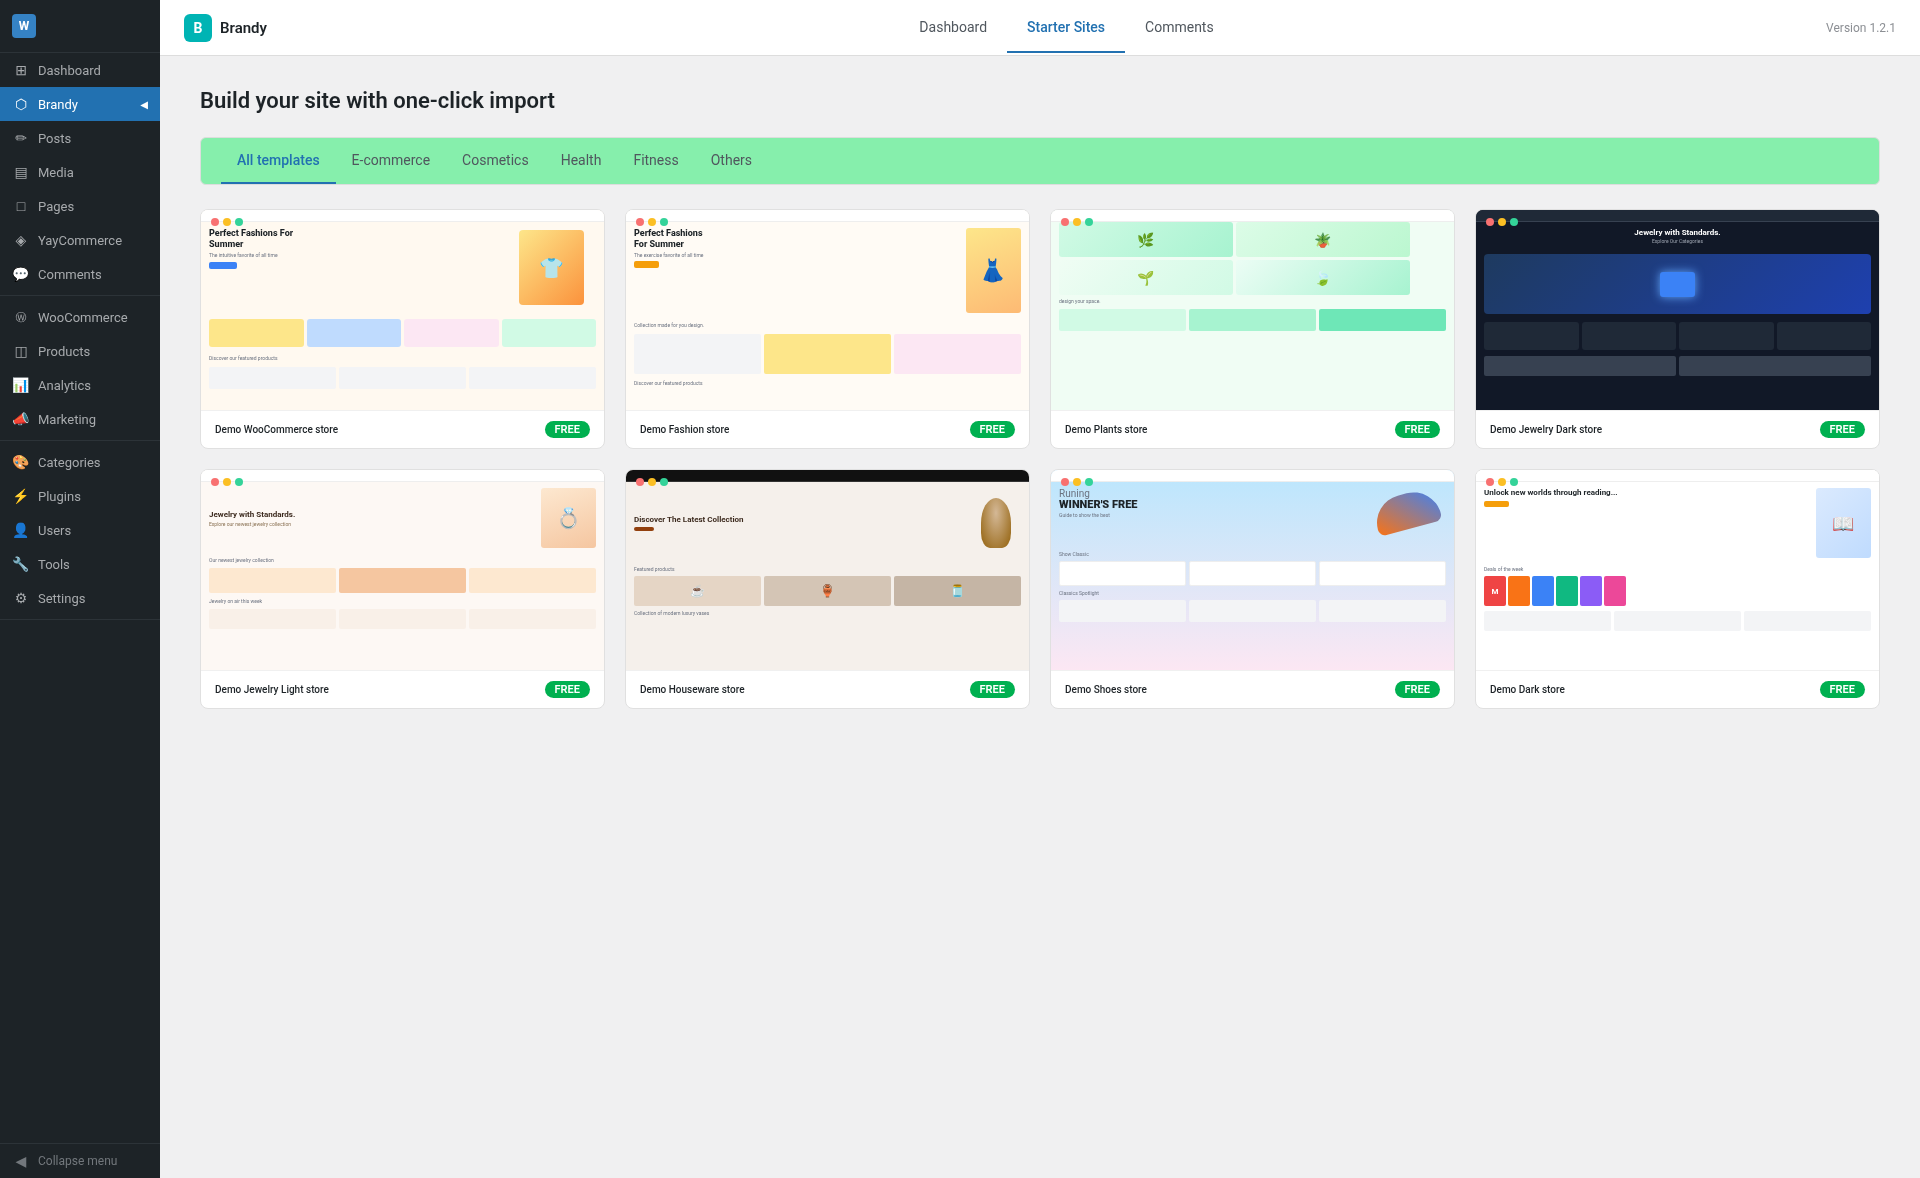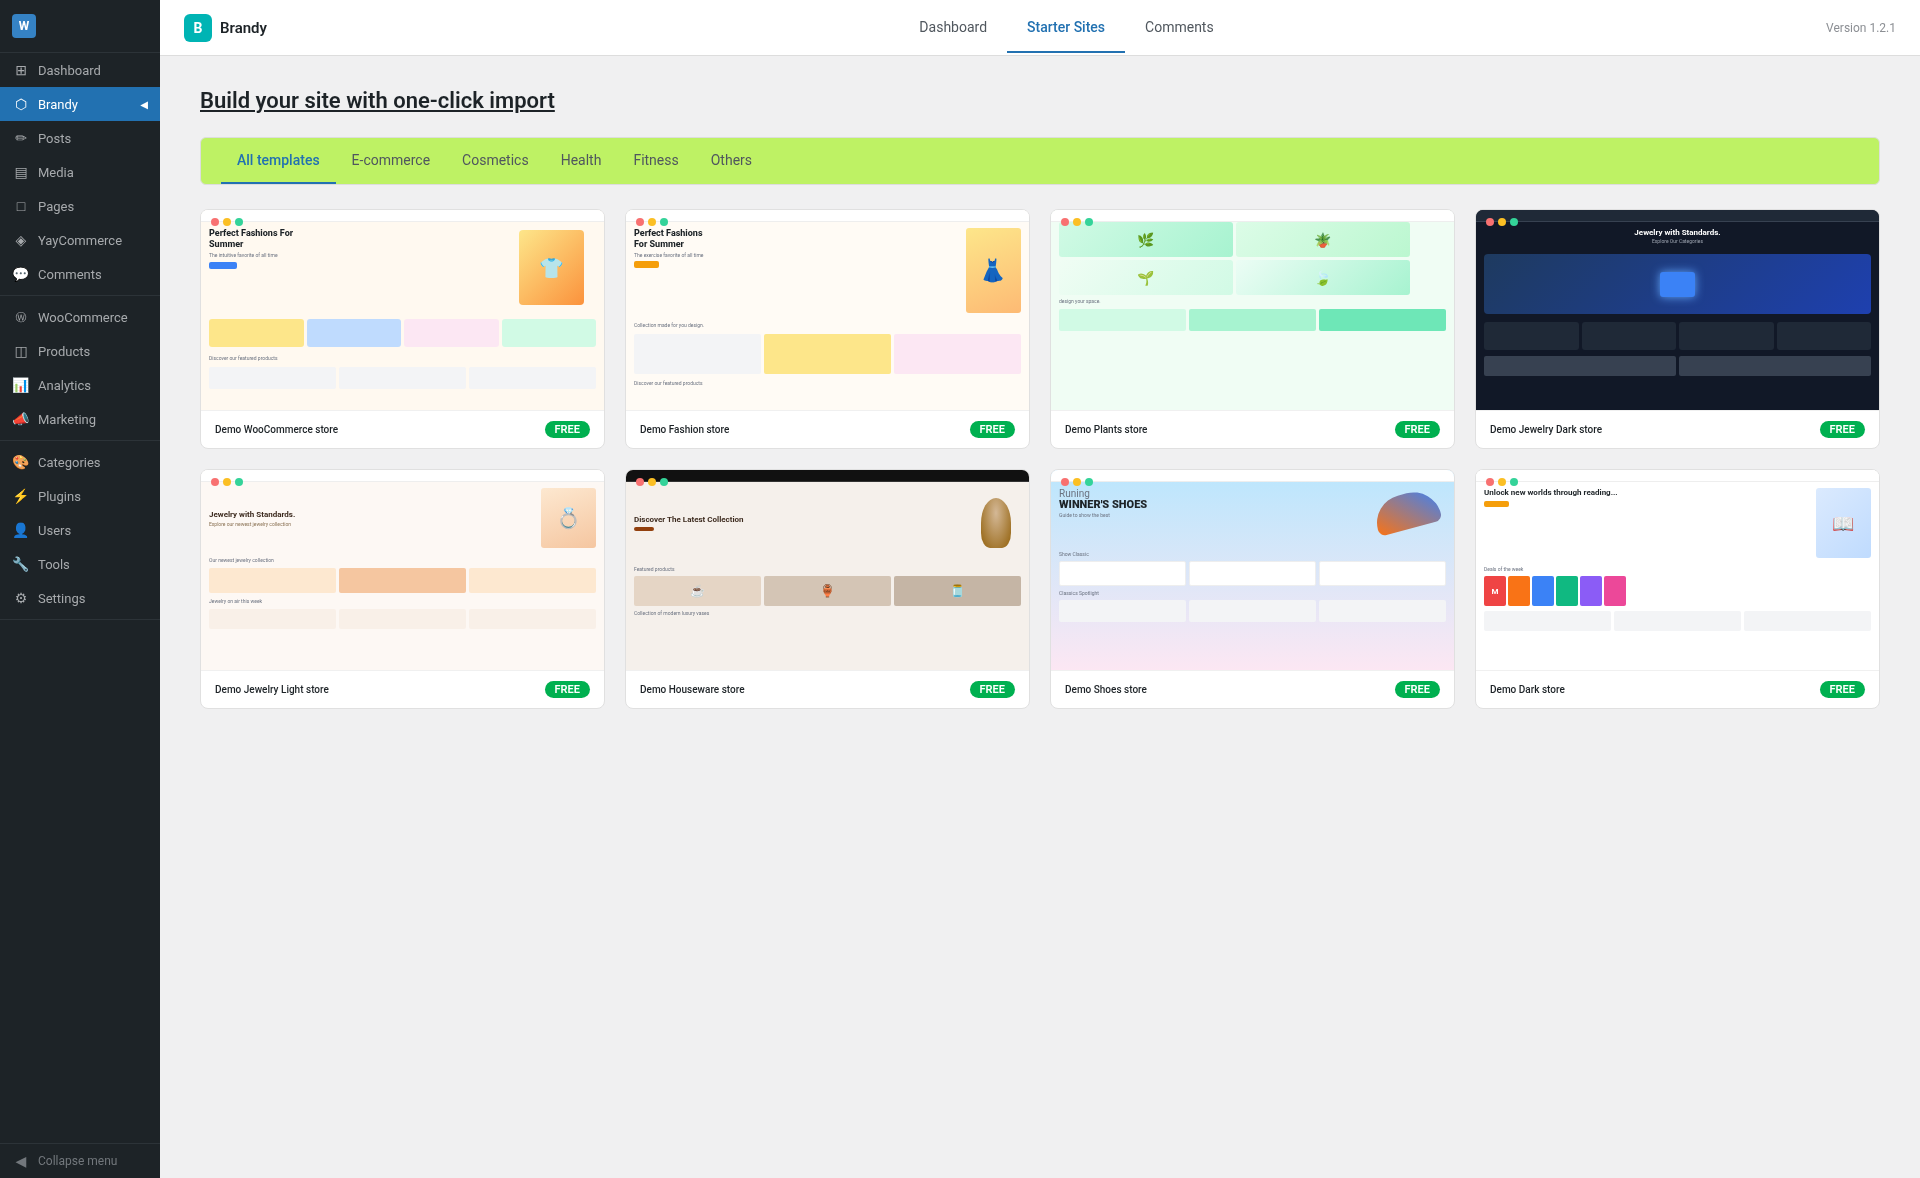--- a/index.html
+++ b/index.html
@@ -109,26 +109,25 @@
     #content {
       flex: 1;
       overflow-y: auto;
       padding: 32px 40px;
     }
     .page-title {
       font-size: 22px;
       font-weight: 600;
       color: #1d2327;
       margin-bottom: 24px;
-      text-decoration: underline;
     }
 
     
     .filter-tabs {
-      background: #bef264;
+      background: #86efac;
       border-radius: 6px;
       padding: 0 20px;
       display: flex;
       gap: 0;
       margin-bottom: 24px;
       border: 1px solid #ddd;
     }
     .filter-tab {
       padding: 14px 16px;
       font-size: 14px;
@@ -524,21 +523,21 @@
           <div class="preview-scene" style="background:linear-gradient(180deg,#bae6fd 0%,#fce7f3 100%);">
             <div class="card-dots" style="z-index:2;">
               <div class="dot dot-red"></div>
               <div class="dot dot-yellow"></div>
               <div class="dot dot-green"></div>
             </div>
             <div style="background:#fff;height:12px;border-bottom:1px solid #eee;"></div>
             <div style="padding:6px 8px;display:flex;gap:6px;">
               <div style="flex:1;">
                 <div style="font-size:10px;color:#6b7280;">Runing</div>
-                <div style="font-size:11px;font-weight:900;color:#1d2327;line-height:1.0;">WINNER'S SHOES</div>
+                <div style="font-size:11px;font-weight:900;color:#1d2327;line-height:1.0;">WINNER'S FREE</div>
                 <div style="font-size:5px;color:#6b7280;margin-top:2px;">Guide to show the best</div>
               </div>
               <div style="width:70px;height:50px;transform:rotate(-15deg);margin-top:5px;">
                 <div style="width:65px;height:35px;background:linear-gradient(45deg,#f97316,#3b82f6);border-radius:40px 40px 10px 10px;"></div>
               </div>
             </div>
             <div style="padding:2px 8px;font-size:5px;color:#6b7280;">Show Classic</div>
             <div style="display:flex;gap:3px;padding:2px 8px;">
               <div style="flex:1;height:25px;background:#fff;border-radius:2px;border:1px solid #eee;"></div>
               <div style="flex:1;height:25px;background:#fff;border-radius:2px;border:1px solid #eee;"></div>

